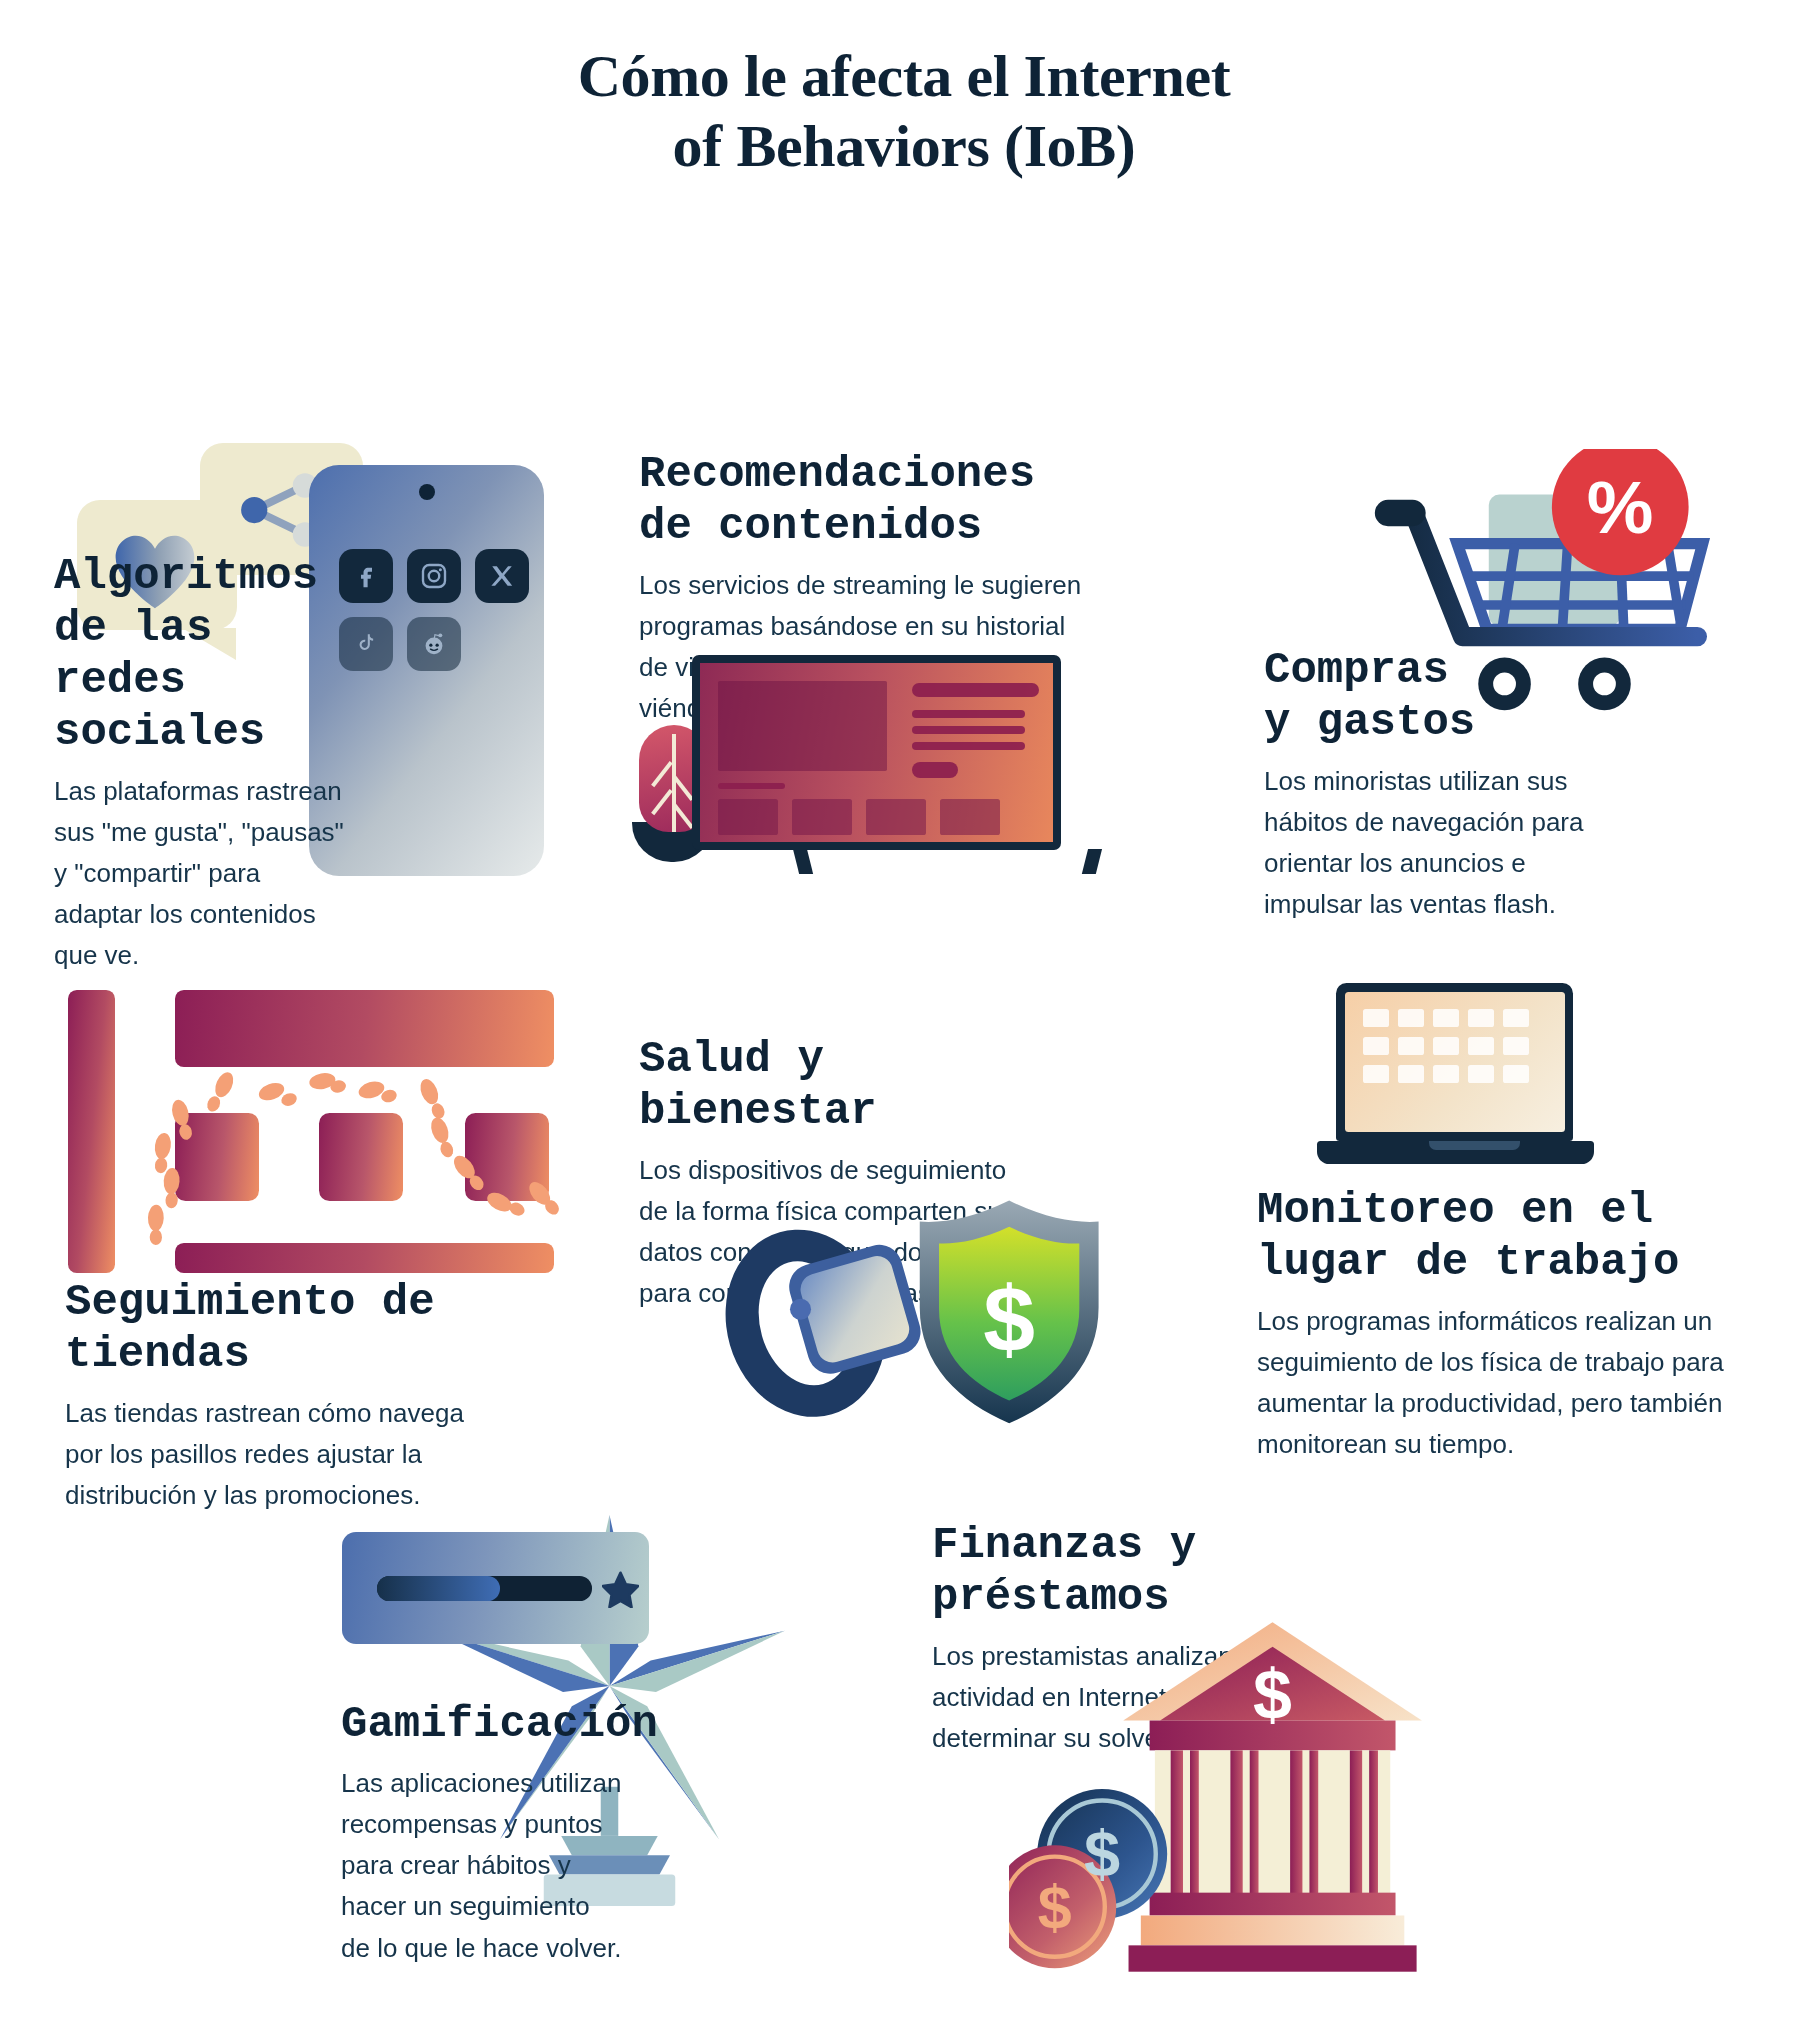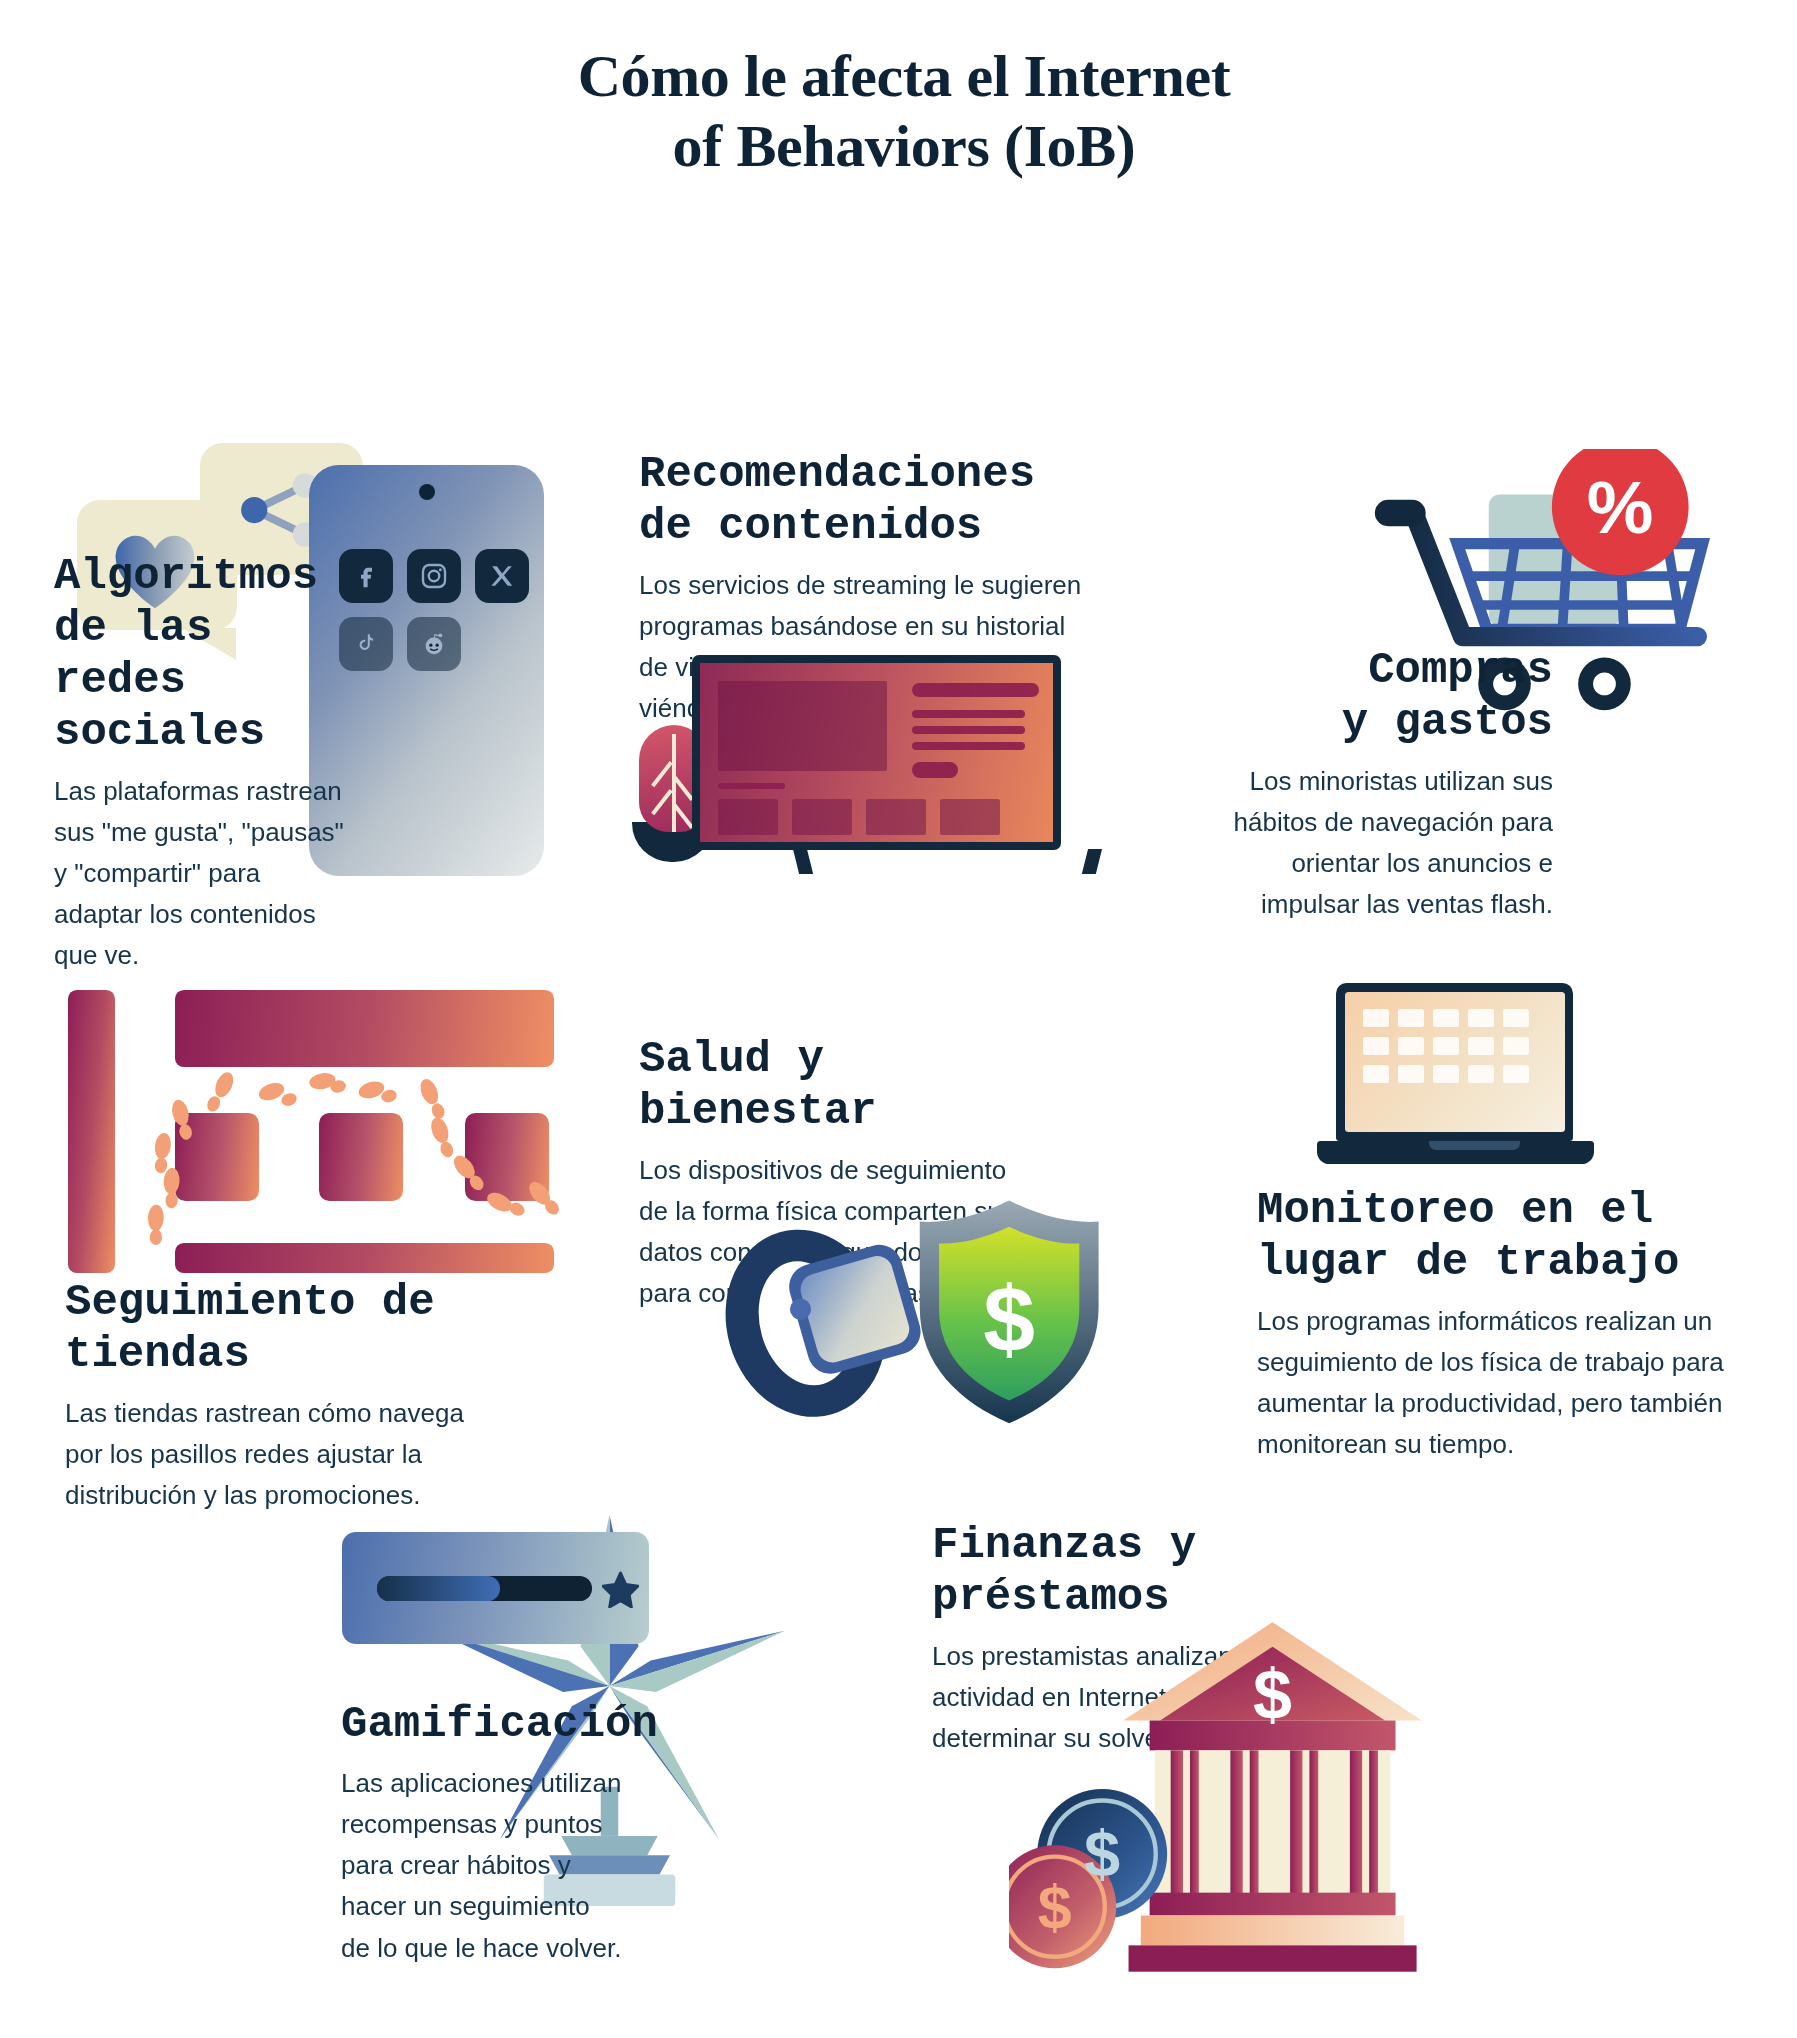--- a/index.html
+++ b/index.html
@@ -146,21 +146,21 @@
   }
   #plant-leaf {
     position: absolute; left: 14px; top: 75px; width: 70px; height: 107px;
     background: linear-gradient(170deg, #d4586a 0%, #9c2a5c 100%);
     border-radius: 39px 39px 33px 33px;
   }
   #plant-stem { position: absolute; left: 47px; top: 84px; width: 4.4px; height: 98px; background: #f3ead6; }
   .plant-branch { position: absolute; width: 3.5px; height: 30px; background: #f3ead6; }
 
   
-  #sec-shop-text { left: 1202px; top: 645px; width: 351px; text-align: right; }
+  #sec-shop-text { left: 1264px; top: 645px; width: 351px; }
   #sec-shop-art  { left: 1359px; top: 449px; width: 377px; height: 298px; }
 
   
   #sec-store-art  { left: 68px; top: 983px; width: 500px; height: 298px; }
   #sec-store-text { left: 65px; top: 1277px; width: 439px; }
 
   .store-el { position: absolute; border-radius: 8.8px;
     background: linear-gradient(96deg, #8c1e56 0%, #b24b62 50%, #ef8f63 100%); }
   #store-left  { left: 0px;   top: 7px;   width: 47px;  height: 283px; }
   #store-topbar{ left: 107px; top: 7px;   width: 379px; height: 77px; }

